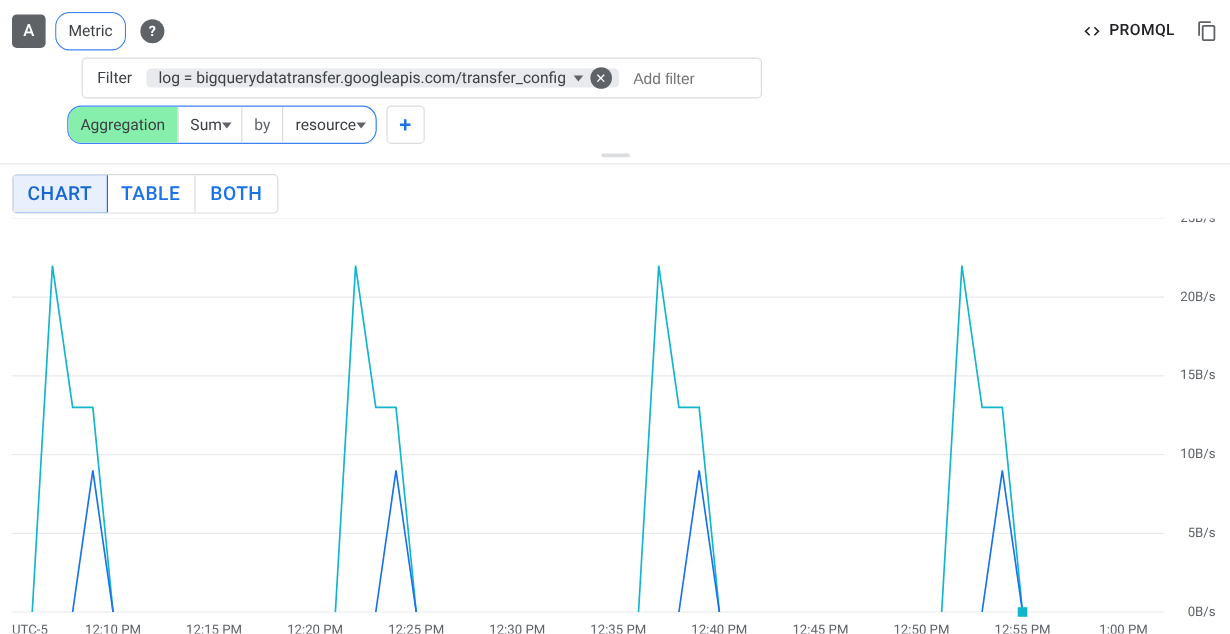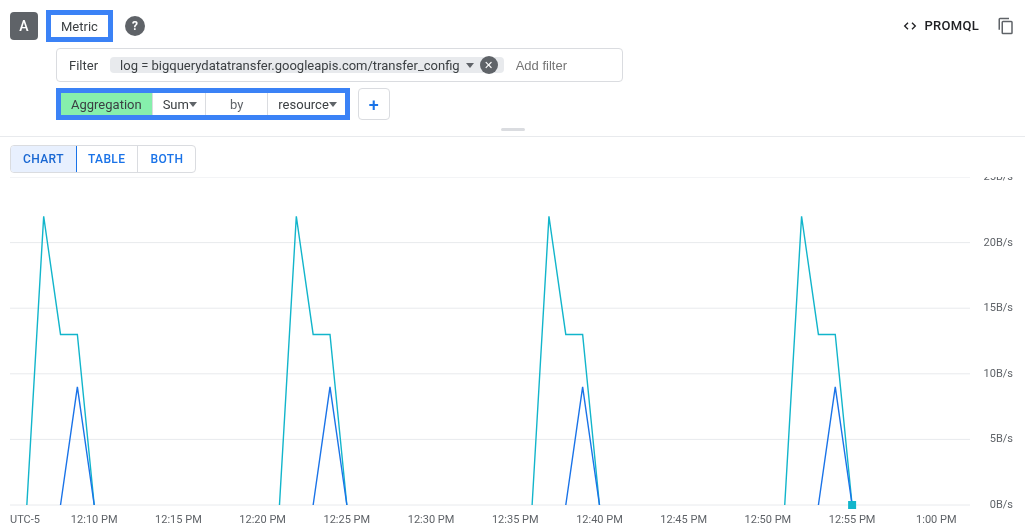--- a/index.html
+++ b/index.html
@@ -23,22 +23,22 @@
     background: #5f6368;
     color: #fff;
     border-radius: 4px;
     display: flex; align-items: center; justify-content: center;
     font-weight: 500;
     font-size: 14px;
   }
   .pill-group {
     display: inline-flex;
     align-items: center;
-    border: 5px solid #3b82f6;
-    border-radius: 0;
+    border: 1px solid #3b82f6;
+    border-radius: 12px;
     height: 32px;
     overflow: hidden;
     background: #fff;
   }
   .pill-label {
     padding: 0 10px;
     color: #3c4043;
     background: #fff;
     height: 100%;
     display: flex; align-items: center;
@@ -78,20 +78,21 @@
     align-items: center;
     padding: 6px 10px 0 56px;
     gap: 8px;
   }
   .filter-box {
     display: inline-flex; align-items: center;
     border: 1px solid #dadce0;
     border-radius: 4px;
     height: 34px;
     padding-right: 4px;
+    margin-left: 12px;
   }
   .filter-label {
     padding: 0 12px;
     color: #3c4043;
   }
   .chip {
     display: inline-flex; align-items: center;
     background: #e8eaed;
     border-radius: 4px;
     height: 16px;
@@ -127,21 +128,21 @@
     height:100%; display:flex; align-items:center;
   }
   .dropdown-seg {
     padding:0 8px 0 10px;
     height:100%;
     display:flex; align-items:center; gap:0;
     cursor:pointer;
     border-left:1px solid #dadce0;
   }
   .by-seg {
-    padding:0 24px;
+    padding:0 10px;
     height:100%; display:flex; align-items:center;
     border-left:1px solid #dadce0;
     color:#5f6368;
   }
   .plus-btn {
     width:32px; height:32px;
     border:1px solid #dadce0;
     border-radius:4px;
     display:flex; align-items:center; justify-content:center;
     color:#1a73e8;
@@ -162,21 +163,21 @@
   .divider { height:1px; background:#e8eaed; margin-top:2px; }
   .tabs {
     display:inline-flex;
     border:1px solid #dadce0;
     border-radius:4px;
     margin:8px 0 0 10px;
     overflow:hidden;
   }
   .tab {
     padding:6px 12px;
-    font-size:12px;
+    font-size:16px;
     font-weight:500;
     letter-spacing:.4px;
     color:#1a73e8;
     cursor:pointer;
     border-right:1px solid #dadce0;
   }
   .tab:last-child { border-right:none; }
   .tab.active {
     background:#e8f0fe;
     color:#1967d2;

